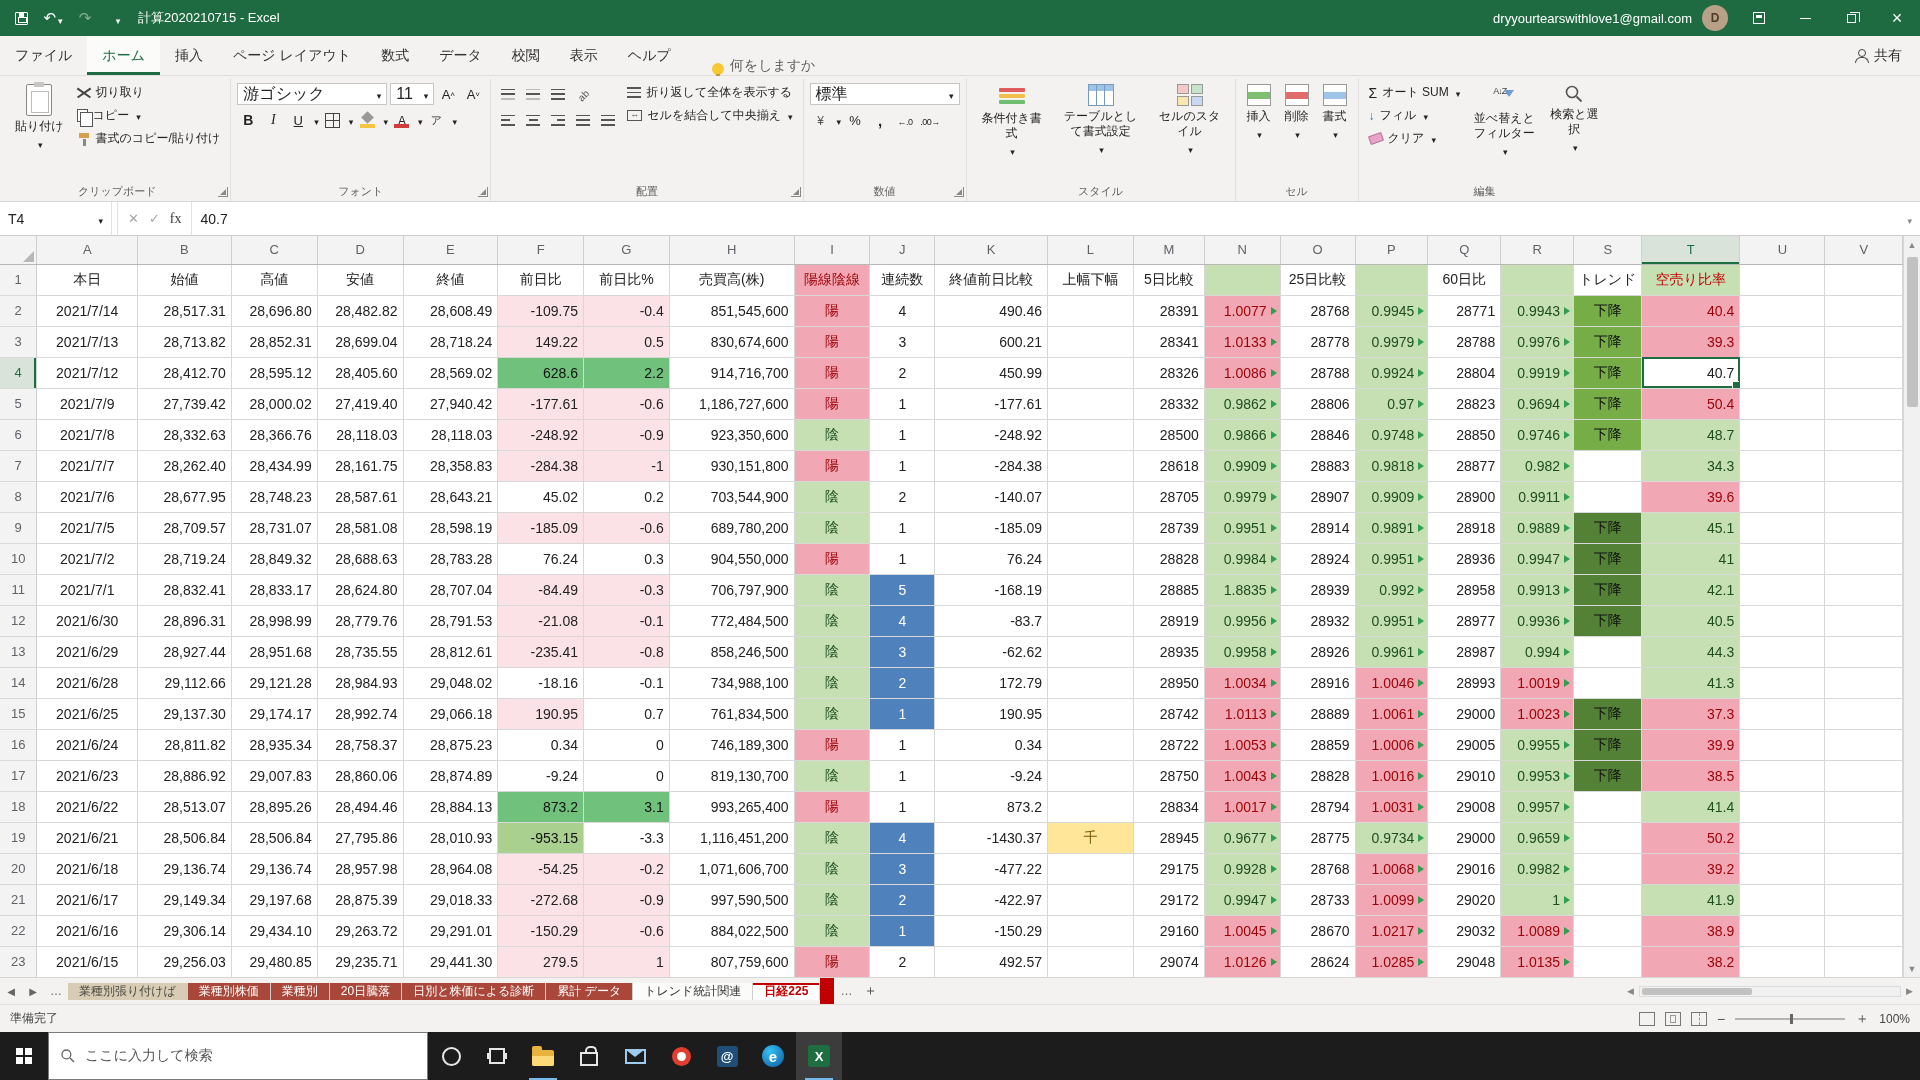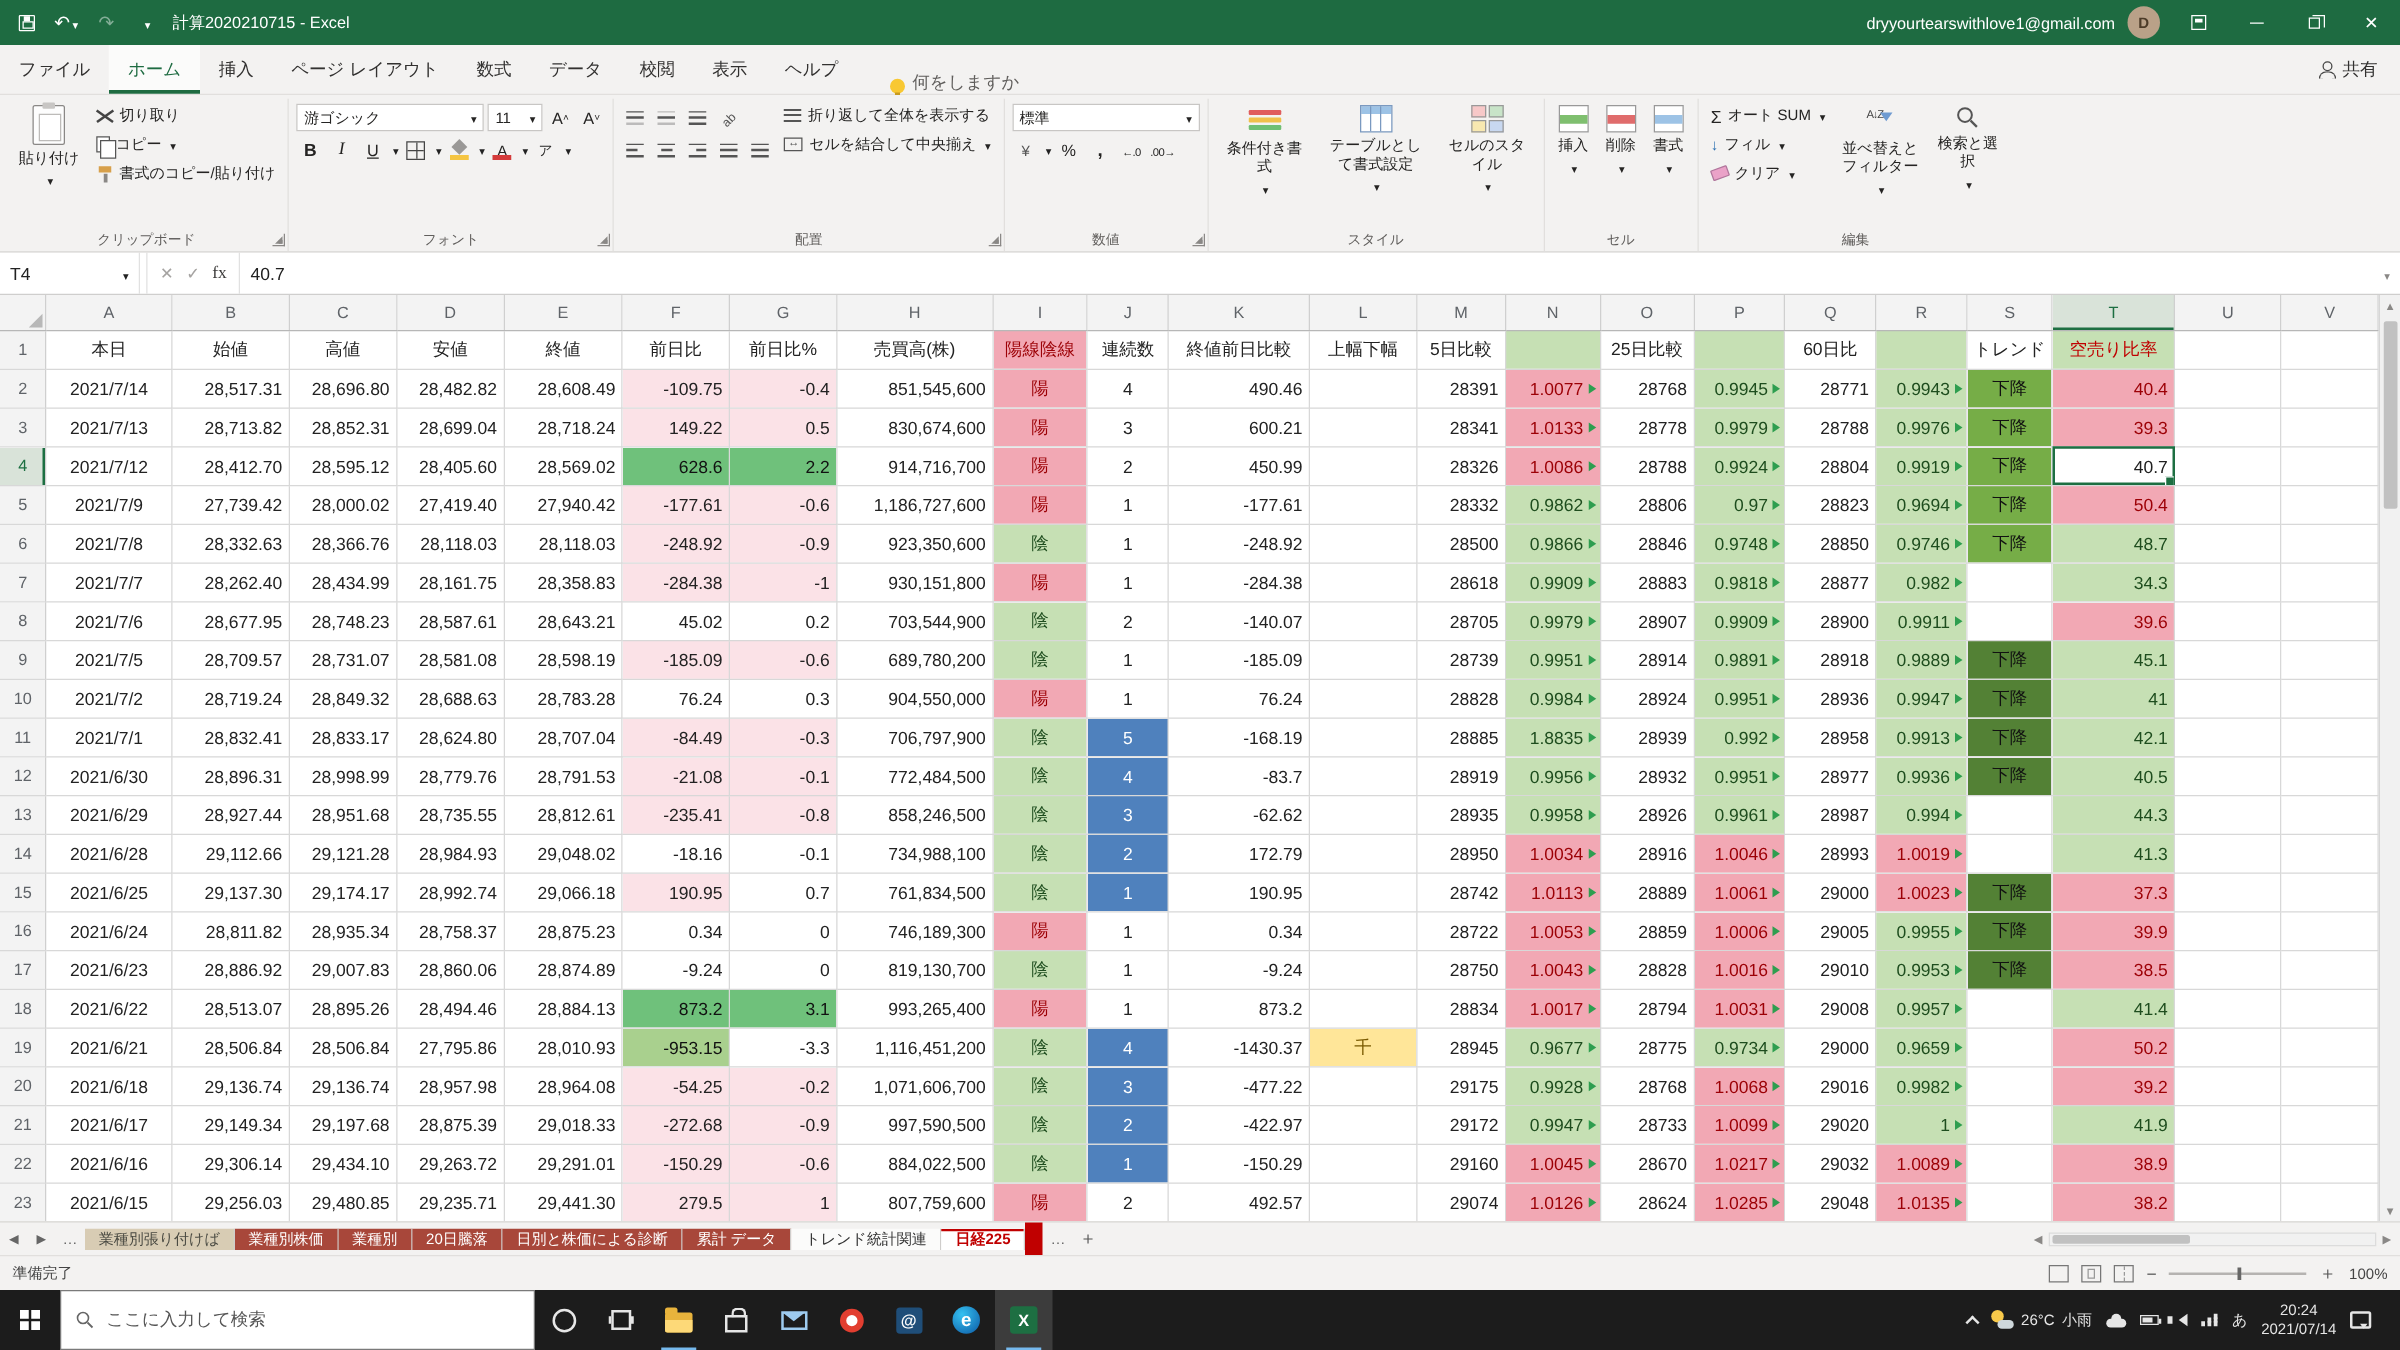--- a/index.html
+++ b/index.html
@@ -42,21 +42,21 @@
 .ribbon{flex:0 0 126px;background:#f3f2f1;display:flex;padding:3px 4px 0 4px;position:relative;border-bottom:1px solid #d8d6d4}
 .grp{display:flex;flex-direction:column;padding:2px 6px 0 6px;border-right:1px solid #e1dfdd}
 .grp-body{flex:1;display:flex;align-items:flex-start;gap:4px}
 .grp-label{height:19px;display:flex;align-items:center;justify-content:center;font-size:11px;color:#605e5c;position:relative;padding:0 8px}
 .launcher{position:absolute;right:-4px;bottom:4px;width:10px;height:10px;border-left:1px solid #8a8886;border-top:1px solid #8a8886;transform:rotate(180deg)}
 .launcher::after{content:"";position:absolute;left:1px;top:1px;border:3px solid transparent;border-left:3px solid #8a8886;border-top:3px solid #8a8886}
 .bigbtn{display:flex;flex-direction:column;align-items:center;justify-content:flex-start;padding:3px 5px;font-size:12px;color:#252423;text-align:center;line-height:1.25;gap:3px}
 .smbtn{display:flex;align-items:center;gap:5px;font-size:12px;height:23px;padding:0 4px;color:#252423;white-space:nowrap}
 .stack{display:flex;flex-direction:column;justify-content:flex-start}
 .rrow{display:flex;align-items:center;gap:3px;height:26px}
-.combo{background:#fff;border:1px solid #c8c6c4;font-size:12px;display:flex;align-items:center;padding:0 5px;height:22px;justify-content:space-between;gap:6px;color:#252423}
+.combo{background:#fff;border:1px solid #c8c6c4;font-size:16px;display:flex;align-items:center;padding:0 5px;height:22px;justify-content:space-between;gap:6px;color:#252423}
 .tbtn{min-width:22px;height:22px;display:flex;align-items:center;justify-content:center;font-size:13px;color:#252423}
 .ic-clipboard{width:26px;height:32px;background:#fdfdfd;border:1px solid #8a8886;border-radius:2px;position:relative}
 .ic-clipboard::before{content:"";position:absolute;top:-3px;left:7px;width:10px;height:5px;background:#c8c6c4;border-radius:1px}
 .ic-clipboard::after{content:"";position:absolute;top:6px;left:4px;width:16px;height:20px;background:#fff;border:1px solid #bdbbb9}
 .ic-scissors{position:relative;width:14px;height:14px}
 .ic-scissors::before,.ic-scissors::after{content:"";position:absolute;top:6px;left:-1px;width:16px;height:1.5px;background:#444}
 .ic-scissors::before{transform:rotate(35deg)}
 .ic-scissors::after{transform:rotate(-35deg)}
 .ic-copy{width:11px;height:13px;border:1px solid #555;background:#fff;position:relative}
 .ic-copy::after{content:"";position:absolute;top:2px;left:2px;width:11px;height:13px;border:1px solid #555;background:#fff}
@@ -1305,34 +1305,15 @@
         <div class="tb-app">
           <span class="ai ai-people">@</span>
         </div>
         <div class="tb-app">
           <span class="ai ai-edge">e</span>
         </div>
         <div class="tb-app open active">
           <span class="ai ai-excel">X</span>
         </div>
       </div>
-    <div class="tray">
-      <span class="tr-chev"></span>
-      <div class="wx">
-        <span class="wx-ic"></span>
-        <span>26°C</span>
-        <span>小雨</span>
-      </div>
-      <span class="tr-cloud"></span>
-      <span class="tr-batt"></span>
-      <span class="tr-vol"></span>
-      <span class="tr-net"></span>
-      <span>あ</span>
-      <div class="clock">
-        <div>20:24</div>
-        <div>2021/07/14</div>
-      </div>
-      <span class="tr-note"></span>
-      <span class="sep-desktop"></span>
-    </div>
   </div>
 
 </div>
 
 </body></html>

